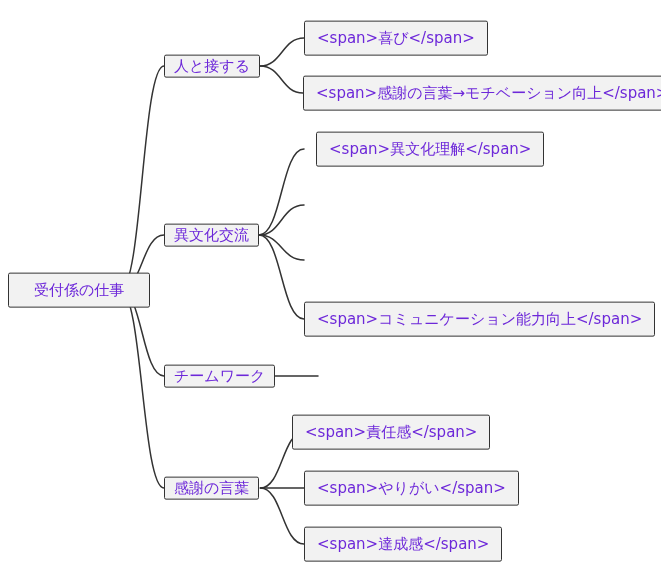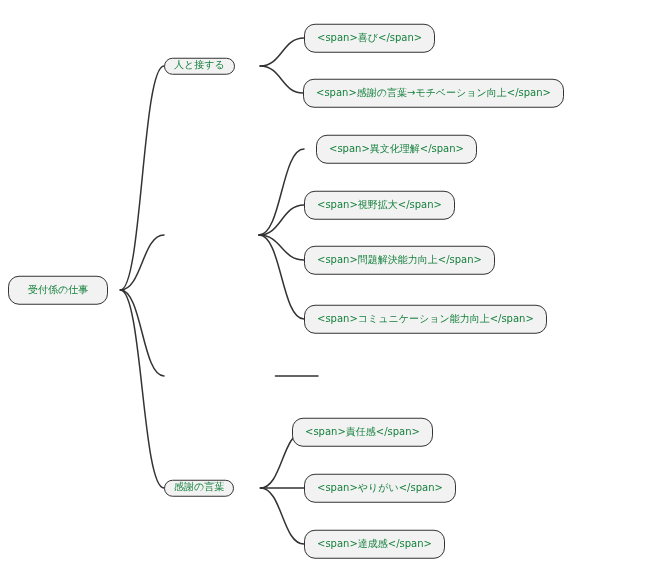--- a/index.html
+++ b/index.html
@@ -37,29 +37,29 @@
     fill: none;
     stroke: var(--edge-color);
     stroke-width: 1.5;
     stroke-linecap: round;
   }
   .node {
     position: absolute;
     transform: translateY(-50%);
     background: var(--node-fill);
     border: 1.6px solid var(--node-border);
-    border-radius: 11px;
+    border-radius: 2px;
     padding: 7px 12px;
-    font-size: 10px;
+    font-size: 15px;
     line-height: 1.25;
-    color: #15803d;
+    color: #6d28d9;
     white-space: nowrap;
   }
-  .node.root   { padding: 7px 19px; }
-  .node.branch { padding: 1px 9px; font-family: Liberation Mono, monospace;  }
+  .node.root   { padding: 7px 25px; }
+  .node.branch { padding: 1px 9px;  }
 </style>
 </head>
 <body>
 
 <div class="canvas">
 
   <svg class="edges" id="edges" viewBox="0 0 661 583" xmlns="http://www.w3.org/2000/svg">
       <path d="M 120.359375 290 C 142.1796875 290, 142.1796875 66, 164 66"></path>
       <path d="M 120.359375 290 C 142.1796875 290, 142.1796875 235, 164 235"></path>
       <path d="M 120.359375 290 C 142.1796875 290, 142.1796875 376, 164 376"></path>
@@ -73,33 +73,33 @@
       <path d="M 275.40625 376 C 296.703125 376, 296.703125 376, 318 376"></path>
       <path d="M 260.40625 488 C 282.203125 488, 282.203125 432, 304 432"></path>
       <path d="M 260.40625 488 C 282.203125 488, 282.203125 488, 304 488"></path>
       <path d="M 260.40625 488 C 282.203125 488, 282.203125 544, 304 544"></path>
     </svg>
 
   <div class="node root" id="n-root" style="left:8px; top:290px">受付係の仕事</div>
 
   <div class="node branch" id="n-b1" style="left:164px; top:66px">人と接する</div>
 
+  <div class="node branch" id="n-b2" style="left:164px; top:235px">異文化交流</div>
 
+  <div class="node branch" id="n-b3" style="left:164px; top:376px">チームワーク</div>
 
   <div class="node branch" id="n-b4" style="left:164px; top:488px">感謝の言葉</div>
 
   <div class="node leaf" id="n-l1" style="left:304px; top:38px">&lt;span&gt;喜び&lt;/span&gt;</div>
 
   <div class="node leaf" id="n-l2" style="left:303px; top:93px">&lt;span&gt;感謝の言葉→モチベーション向上&lt;/span&gt;</div>
 
   <div class="node leaf" id="n-l3" style="left:316px; top:149px">&lt;span&gt;異文化理解&lt;/span&gt;</div>
 
-  <div class="node leaf" id="n-l4" style="left:304px; top:205px">&lt;span&gt;視野拡大&lt;/span&gt;</div>
 
-  <div class="node leaf" id="n-l5" style="left:304px; top:260px">&lt;span&gt;問題解決能力向上&lt;/span&gt;</div>
 
   <div class="node leaf" id="n-l6" style="left:304px; top:319px">&lt;span&gt;コミュニケーション能力向上&lt;/span&gt;</div>
 
 
   <div class="node leaf" id="n-l8" style="left:292px; top:432px">&lt;span&gt;責任感&lt;/span&gt;</div>
 
   <div class="node leaf" id="n-l10" style="left:304px; top:544px">&lt;span&gt;達成感&lt;/span&gt;</div>
 
   <div class="node leaf" id="n-l9" style="left:304px; top:488px">&lt;span&gt;やりがい&lt;/span&gt;</div>
 

